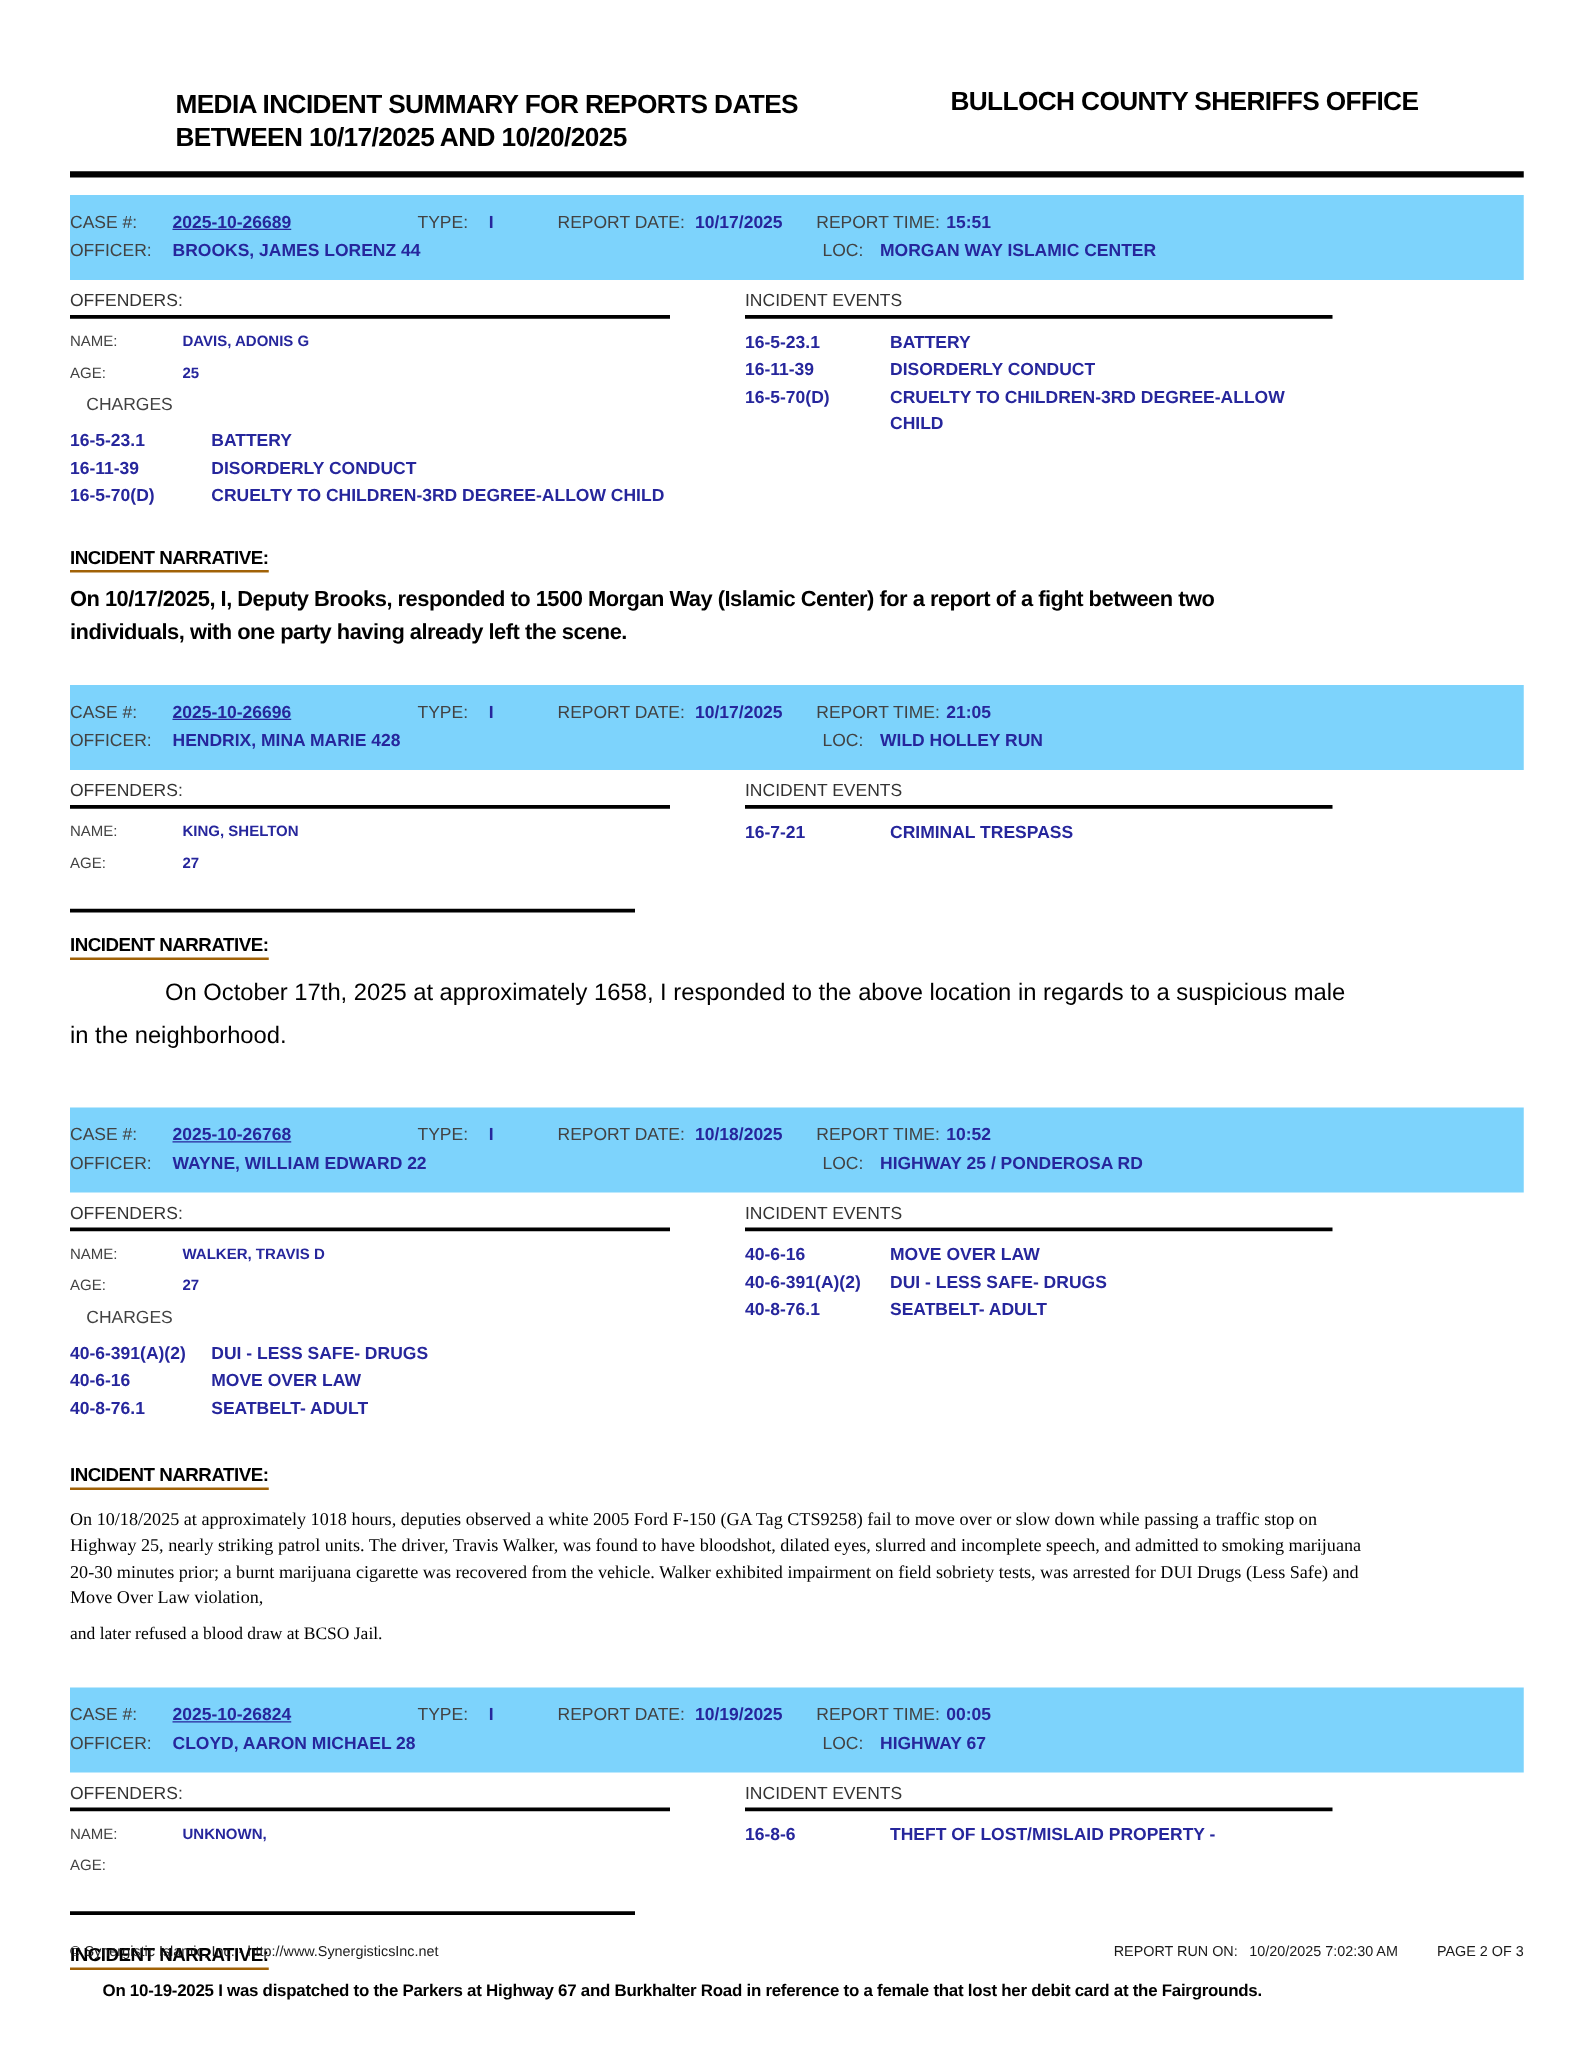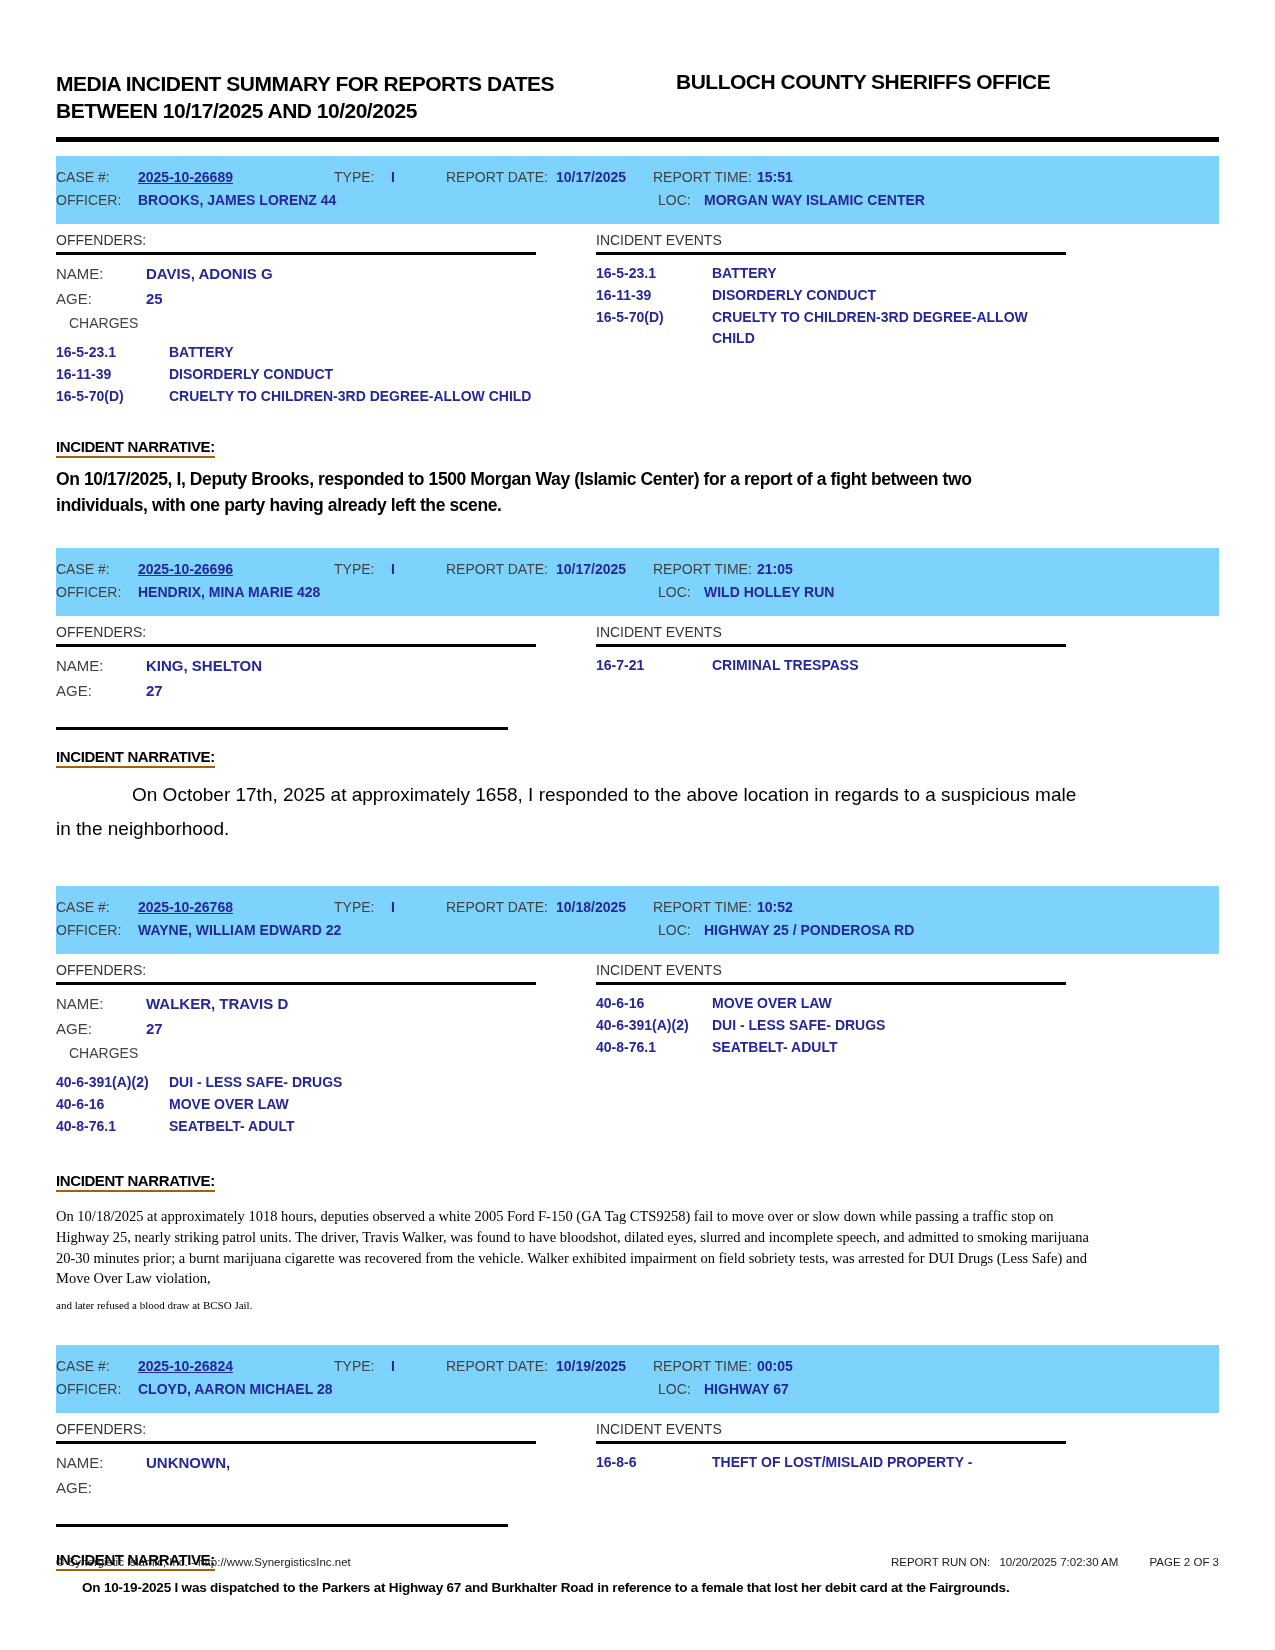--- a/index.html
+++ b/index.html
@@ -5,21 +5,21 @@
   * { margin:0; padding:0; box-sizing:border-box; }
   html,body { background:#ffffff; }
   body {
     width:1275px; height:1650px; position:relative;
     font-family:"Liberation Sans", sans-serif;
     color:#000;
   }
   .page { position:relative; width:1275px; height:1650px; padding:0 56px; overflow:hidden; }
 
   
-  .title-row { display:flex; justify-content:flex-start; margin-top:70px; }
+  .title-row { display:flex; justify-content:center; margin-top:70px; }
   .title-left { width:620px; font-size:21px; font-weight:bold; letter-spacing:-0.5px; line-height:1.3; }
   .title-right { font-size:21px; font-weight:bold; letter-spacing:-0.5px; white-space:nowrap; }
   .title-rule { margin-top:12px; height:5px; background:#000; }
 
   
   .case-band { background:#7dd3fc; padding:10px 0 12px 0; }
   .band-row { display:flex; align-items:baseline; line-height:23px; font-size:14px; }
   .lbl { color:#424242; }
   .val { color:#26269c; font-weight:bold; }
   .w-caselbl { width:82px; }
@@ -32,36 +32,36 @@
   .w-rtlbl { width:104px; }
   .w-offlbl { width:82px; }
   .w-offval { width:520px; }
   .w-loclbl { width:46px; }
 
   
   .cols { display:flex; margin-top:8px; }
   .col-left { width:480px; }
   .col-right { margin-left:60px; width:470px; }
   .sec-head { font-size:14px; color:#333; padding-bottom:4px; border-bottom:3px solid #000; margin-bottom:8px; }
-  .kv { display:flex; line-height:21px; margin-bottom:4px; font-size:15px; }
+  .kv { display:flex; line-height:21px; margin-bottom:4px; font-size:12px; }
   .kv .k { width:90px; color:#424242; }
   .kv .v { color:#26269c; font-weight:bold;text-align:right; }
   .charges-lbl { font-size:14px; color:#424242; margin:4px 0 8px 13px; line-height:21px; }
   .crow { display:flex; font-size:14px; line-height:21px; margin-bottom:1px; color:#26269c; font-weight:bold; }
   .crow .code { width:113px; flex-shrink:0; }
   .erow .code { width:116px; flex-shrink:0; }
   .end-rule { border-bottom:3px solid #000; width:452px; margin-top:26px; }
 
   
   .narr { margin-top:30px; }
   .narr-head { display:inline-block; font-size:15px; font-weight:bold; letter-spacing:-0.4px; border-bottom:2px solid #a16207; padding-bottom:1px; }
   .narr-text-1 { margin-top:8px; font-size:17.5px; font-weight:bold; letter-spacing:-0.4px; line-height:1.5; max-width:1010px; }
   .narr-text-2 { margin-top:10px; font-size:19px; line-height:1.8; max-width:1030px; text-indent:76px; }
   .narr-text-3 { margin-top:14px; font-family:"Liberation Serif", serif; font-size:14.5px; line-height:1.42; max-width:1045px; }
-  .narr-text-3b { margin-top:9px; font-family:"Liberation Serif", serif; font-size:11px; line-height:1.42; }
+  .narr-text-3b { margin-top:9px; font-family:"Liberation Serif", serif; font-size:14px; line-height:1.42; }
   .narr-text-4 { margin-top:7px; font-size:13.5px; font-weight:bold; letter-spacing:-0.2px; padding-left:26px; line-height:1.5; }
 
   .mt-c2 { margin-top:30px; }
   .mt-c3 { margin-top:40px; }
   .mt-c4 { margin-top:32px; }
   .narr-c2 { margin-top:18px; }
   .narr-c3 { margin-top:34px; }
   .narr-c4 { margin-top:24px; }
 
   

